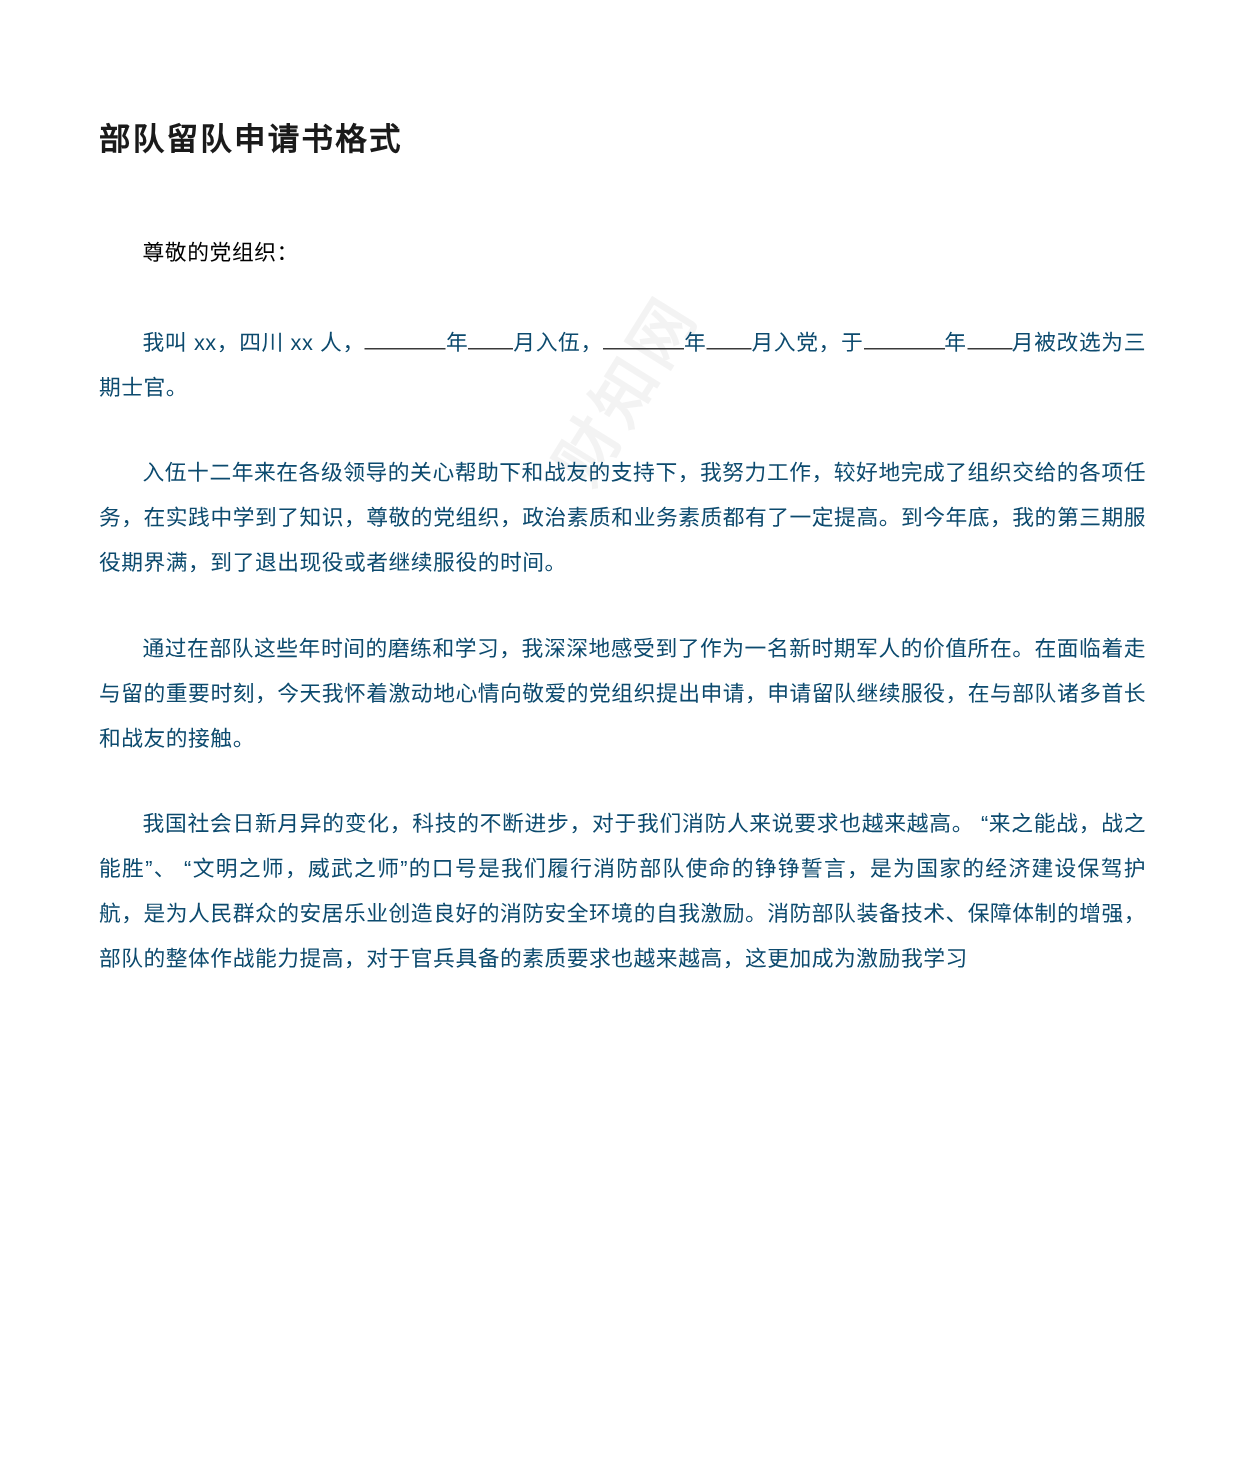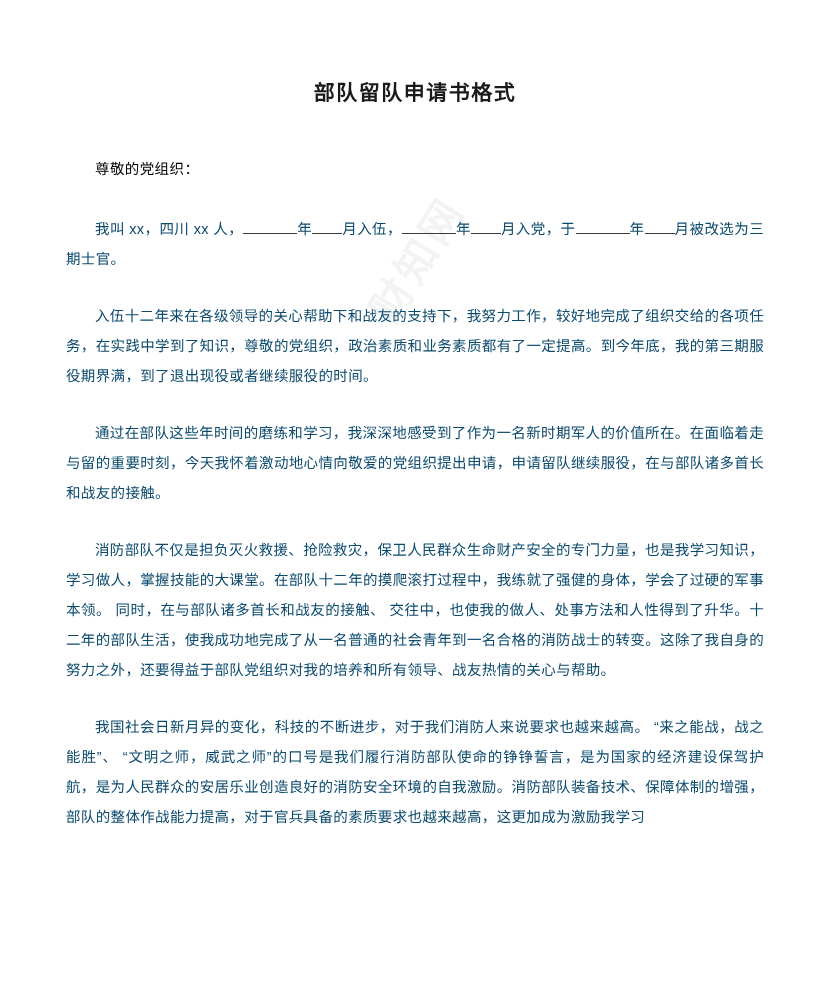--- a/index.html
+++ b/index.html
@@ -50,21 +50,21 @@
   .doc {
     position: relative;
     z-index: 1;
     padding: 0 66px;
     box-sizing: border-box;
   }
 
   .doc-title {
     margin: 0;
     padding-top: 76px;
-    text-align: center;
+    text-align: left;
     font-size: 21px;
     font-weight: 700;
     color: #1a1a1a;
     letter-spacing: 1.5px;
     font-family: "Liberation Sans", "DejaVu Sans", sans-serif;
   }
 
   .salutation {
     margin: 0;
     padding-top: 50px;
@@ -121,19 +121,18 @@
     <p class="salutation">尊敬的党组织：</p>
 
     <div class="body-block">
 
       <p class="para first-para"><span>我叫 xx，四川 xx 人，</span><span class="blank blank-long"></span><span>年</span><span class="blank blank-short"></span><span>月入伍，</span><span class="blank blank-long"></span><span>年</span><span class="blank blank-short"></span><span>月入党，于</span><span class="blank blank-long"></span><span>年</span><span class="blank blank-short"></span><span>月被改选为三期士官。</span></p>
 
       <p class="para">入伍十二年来在各级领导的关心帮助下和战友的支持下，我努力工作，较好地完成了组织交给的各项任务，在实践中学到了知识，尊敬的党组织，政治素质和业务素质都有了一定提高。到今年底，我的第三期服役期界满，到了退出现役或者继续服役的时间。</p>
 
       <p class="para">通过在部队这些年时间的磨练和学习，我深深地感受到了作为一名新时期军人的价值所在。在面临着走与留的重要时刻，今天我怀着激动地心情向敬爱的党组织提出申请，申请留队继续服役，在与部队诸多首长和战友的接触。</p>
 
-      <p class="para">消防部队不仅是担负灭火救援、抢险救灾，保卫人民群众生命财产安全的专门力量，也是我学习知识，学习做人，掌握技能的大课堂。在部队十二年的摸爬滚打过程中，我练就了强健的身体，学会了过硬的军事本领。 同时，在与部队诸多首长和战友的接触、 交往中，也使我的做人、处事方法和人性得到了升华。十二年的部队生活，使我成功地完成了从一名普通的社会青年到一名合格的消防战士的转变。这除了我自身的努力之外，还要得益于部队党组织对我的培养和所有领导、战友热情的关心与帮助。</p>
 
       <p class="para">我国社会日新月异的变化，科技的不断进步，对于我们消防人来说要求也越来越高。 “来之能战，战之能胜”、 “文明之师，威武之师”的口号是我们履行消防部队使命的铮铮誓言，是为国家的经济建设保驾护航，是为人民群众的安居乐业创造良好的消防安全环境的自我激励。消防部队装备技术、保障体制的增强，部队的整体作战能力提高，对于官兵具备的素质要求也越来越高，这更加成为激励我学习</p>
 
     </div>
   </div>
 </div>
 
 </body></html>

